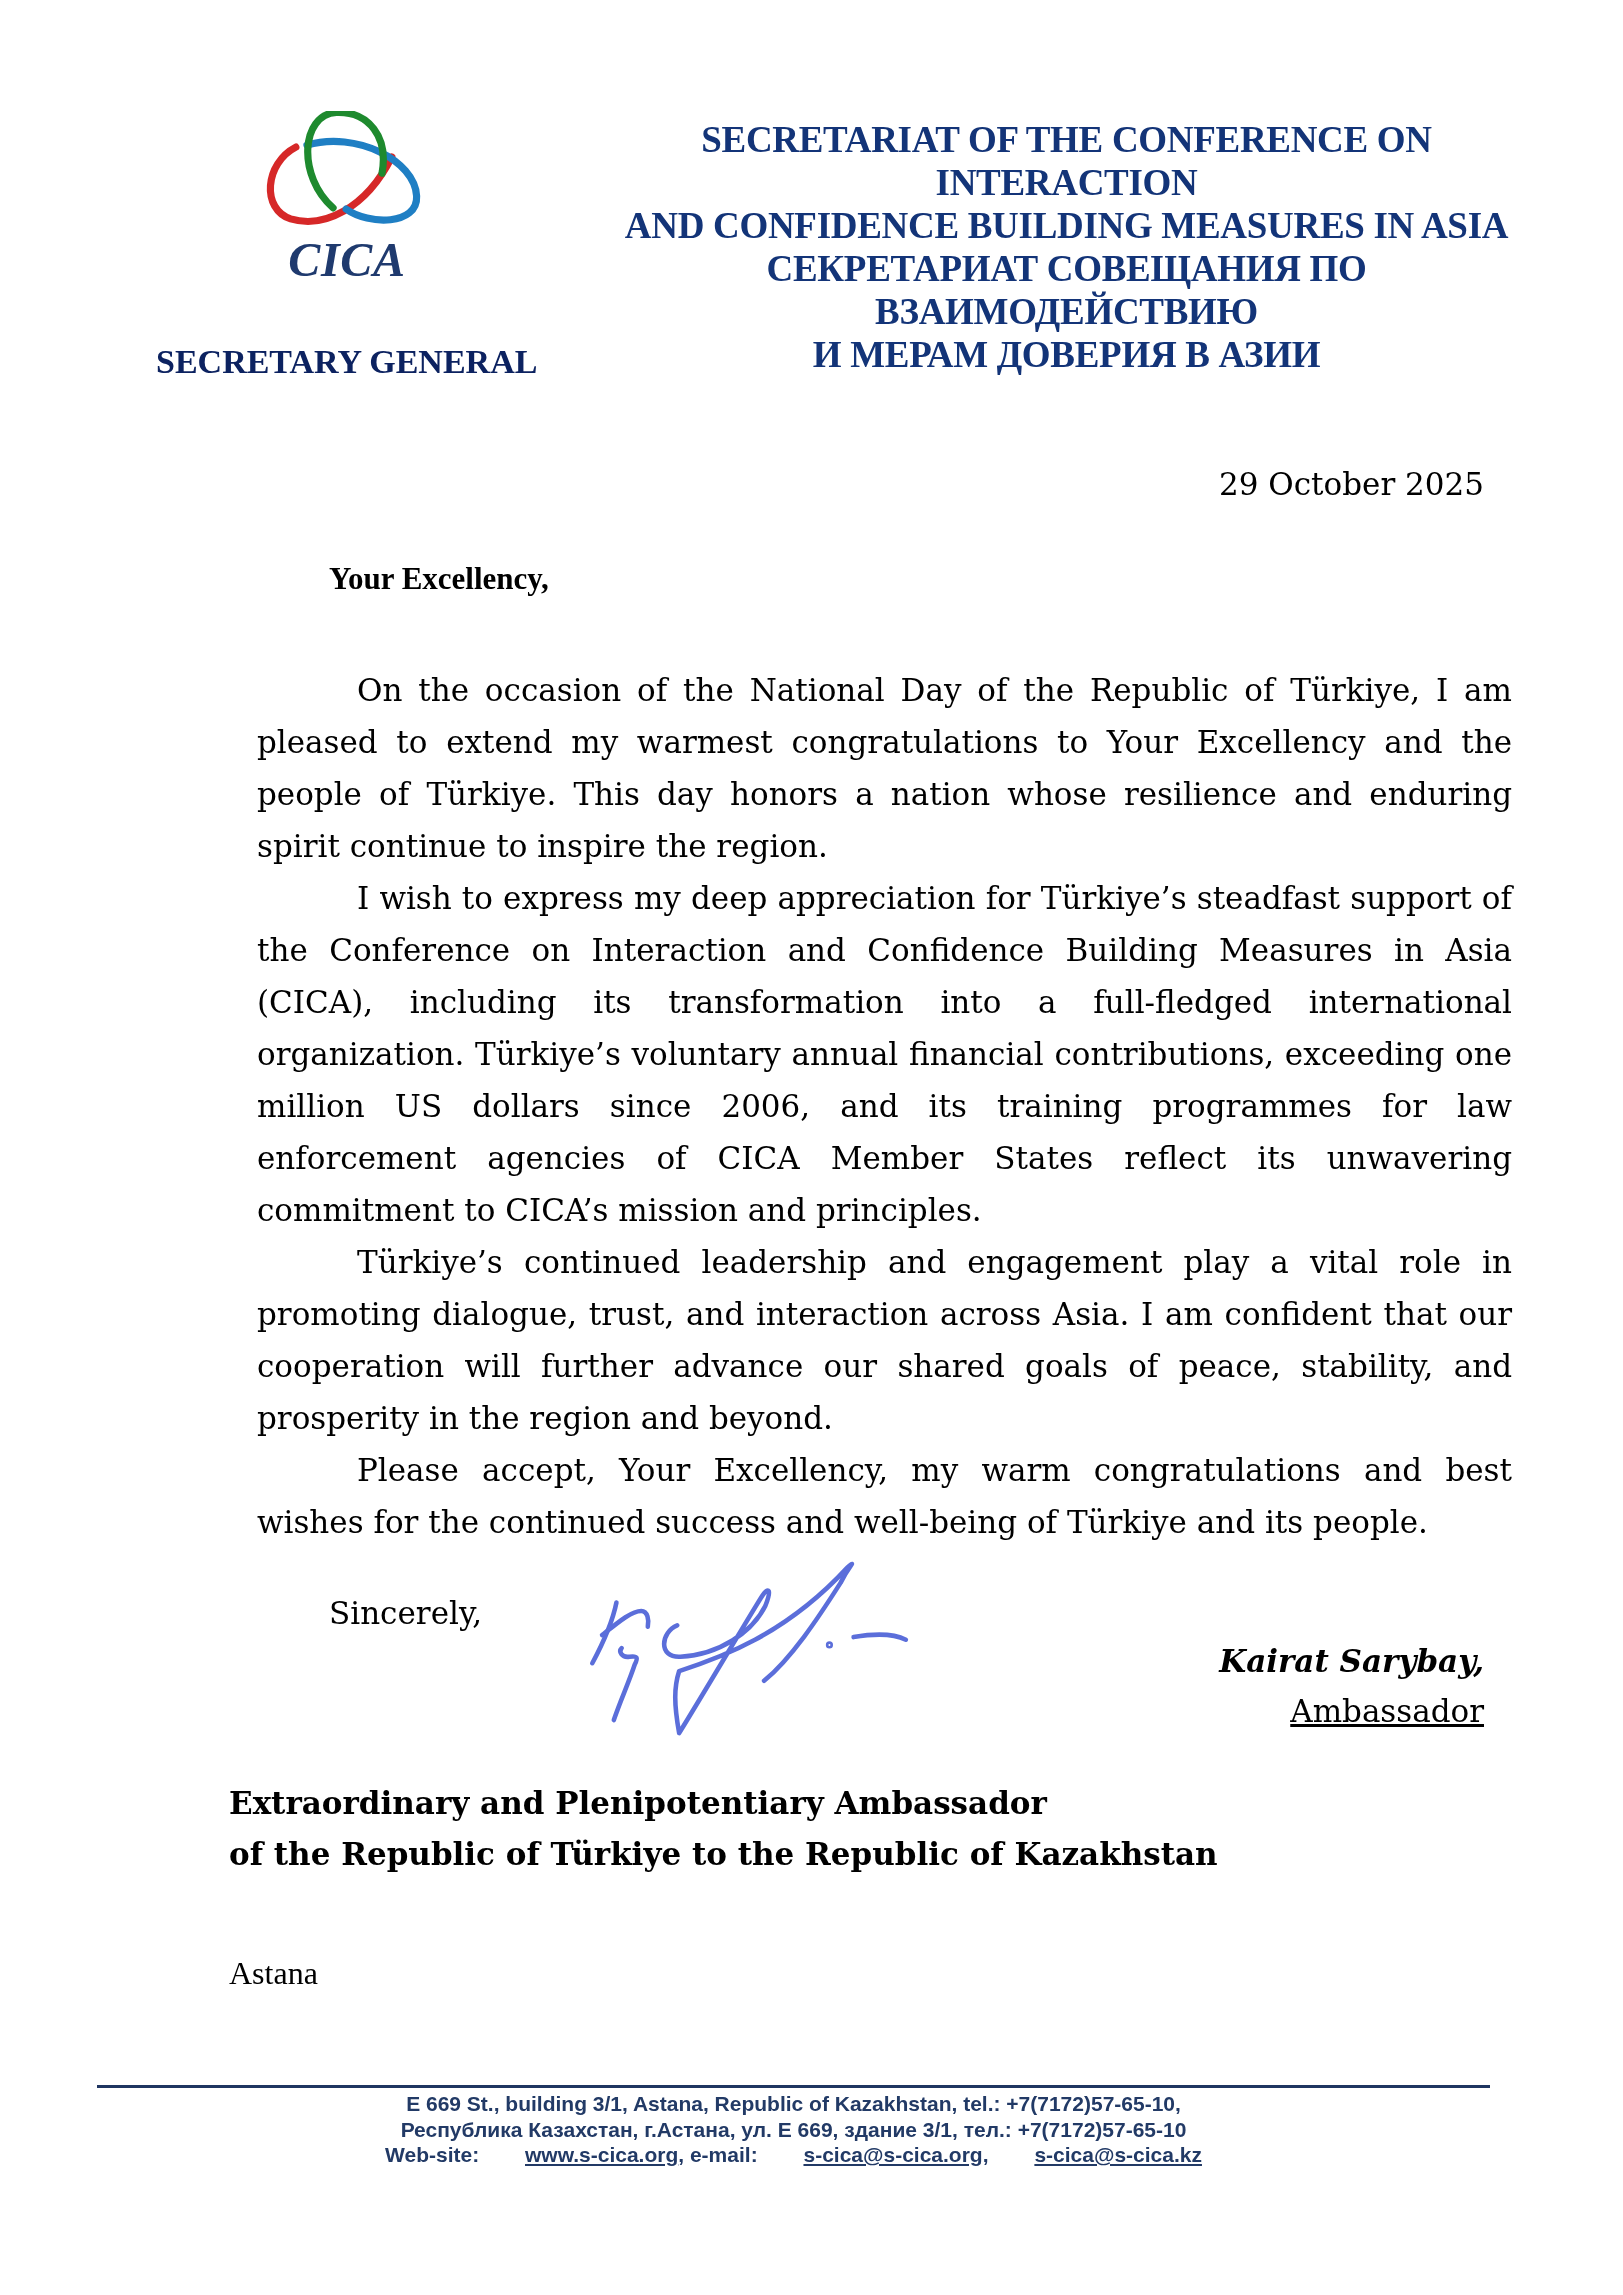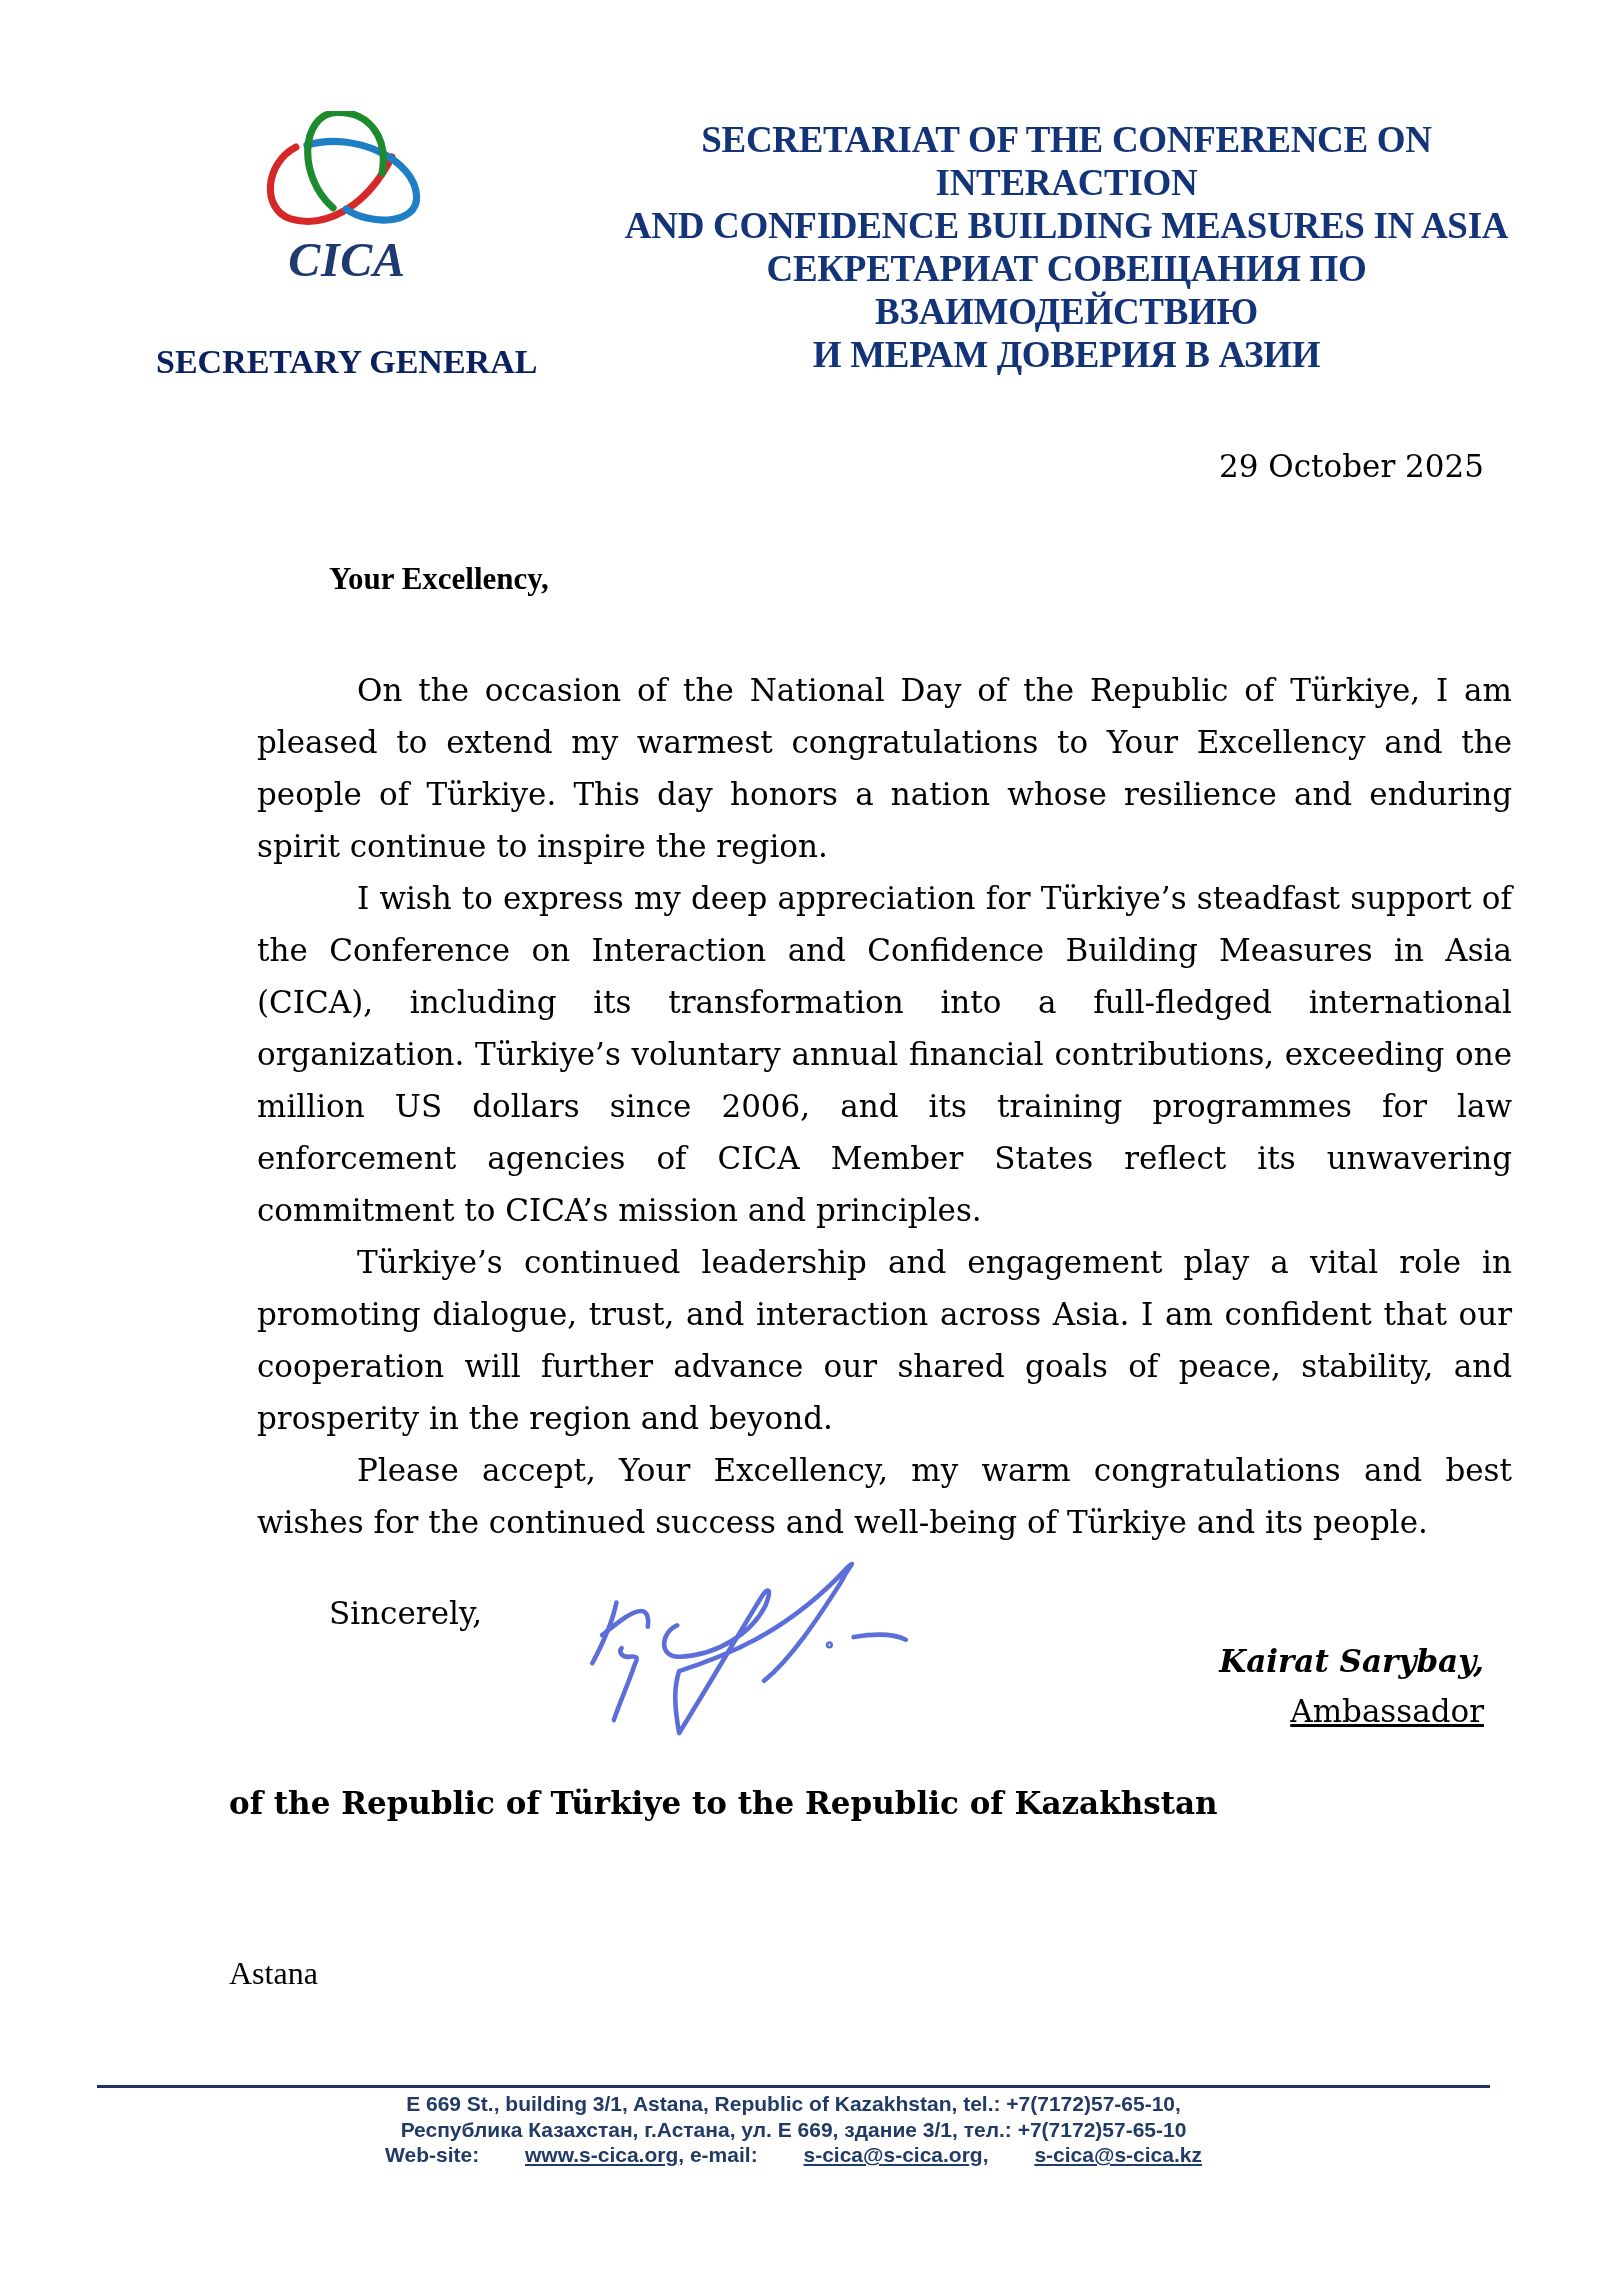--- a/index.html
+++ b/index.html
@@ -15,21 +15,21 @@
     .secgen { left: 156px; top: 343px; font-family: "Liberation Serif", serif; font-weight: bold;
               font-size: 34px; color: #0c2260; letter-spacing: 0px; white-space: nowrap; }
 
     .hdr { left: 576px; width: 981px; text-align: center; font-family: "Liberation Serif", serif;
            font-weight: bold; color: #133478; font-size: 37px; line-height: 43px; letter-spacing: -0.3px;
            transform-origin: center; }
     .hdr-en { top: 118px; }
     .hdr-ru { top: 247px; }
 
     
-    .date { right: 139px; top: 448px; font-size: 31px; white-space: nowrap; }
+    .date { right: 139px; top: 466px; font-size: 31px; white-space: nowrap; }
     .salutation { left: 329px; top: 561px; font-size: 31px; font-weight: bold; white-space: nowrap; font-family: Liberation Serif, serif; }
     .body { left: 229px; top: 664px; width: 1255px; font-size: 31px; line-height: 52px;
             text-align: justify; margin-left: 28px; }
     .body p { margin: 0; text-indent: 100px; }
 
     .sincerely { left: 329px; top: 1595px; font-size: 31px; white-space: nowrap; }
     .sig { left: 582px; top: 1560px; width: 602px; height: 196px; }
     .signer-name { right: 139px; top: 1643px; font-size: 31px; font-weight: bold; font-style: italic; white-space: nowrap; }
     .signer-title { right: 139px; top: 1693px; font-size: 31px; white-space: nowrap; text-decoration: underline; }
 
@@ -89,20 +89,21 @@
     <path d="M 145 100 C 120 110, 115 150, 150 148 C 210 145, 260 110, 280 70 C 290 45, 285 40, 275 55 C 250 95, 200 180, 148 265 C 140 220, 140 195, 148 170 C 210 150, 310 115, 405 12 C 420 0, 410 5, 395 35 C 360 90, 320 150, 278 185"></path>
     <path d="M 415 118 C 450 112, 475 112, 495 122"></path>
     <circle cx="378" cy="130" r="2"></circle>
   </svg>
 </div>
 
 <div class="abs signer-name">Kairat Sarybay,</div>
 <div class="abs signer-title">Ambassador</div>
 
 <div class="abs addressee">
+  <div>Extraordinary and Plenipotentiary Ambassador</div>
   <div>of the Republic of Türkiye to the Republic of Kazakhstan</div>
 </div>
 <div class="abs city">Astana</div>
 
 <div class="abs footer-rule"></div>
 <div class="abs footer">
   <div>E 669 St., building 3/1, Astana, Republic of Kazakhstan, tel.: +7(7172)57-65-10,</div>
   <div>Республика Казахстан, г.Астана, ул. Е 669, здание 3/1, тел.: +7(7172)57-65-10</div>
   <div>
     <span>Web-site: </span><a>www.s-cica.org</a><span>, e-mail: </span><a>s-cica@s-cica.org</a><span>, </span><a>s-cica@s-cica.kz</a>

